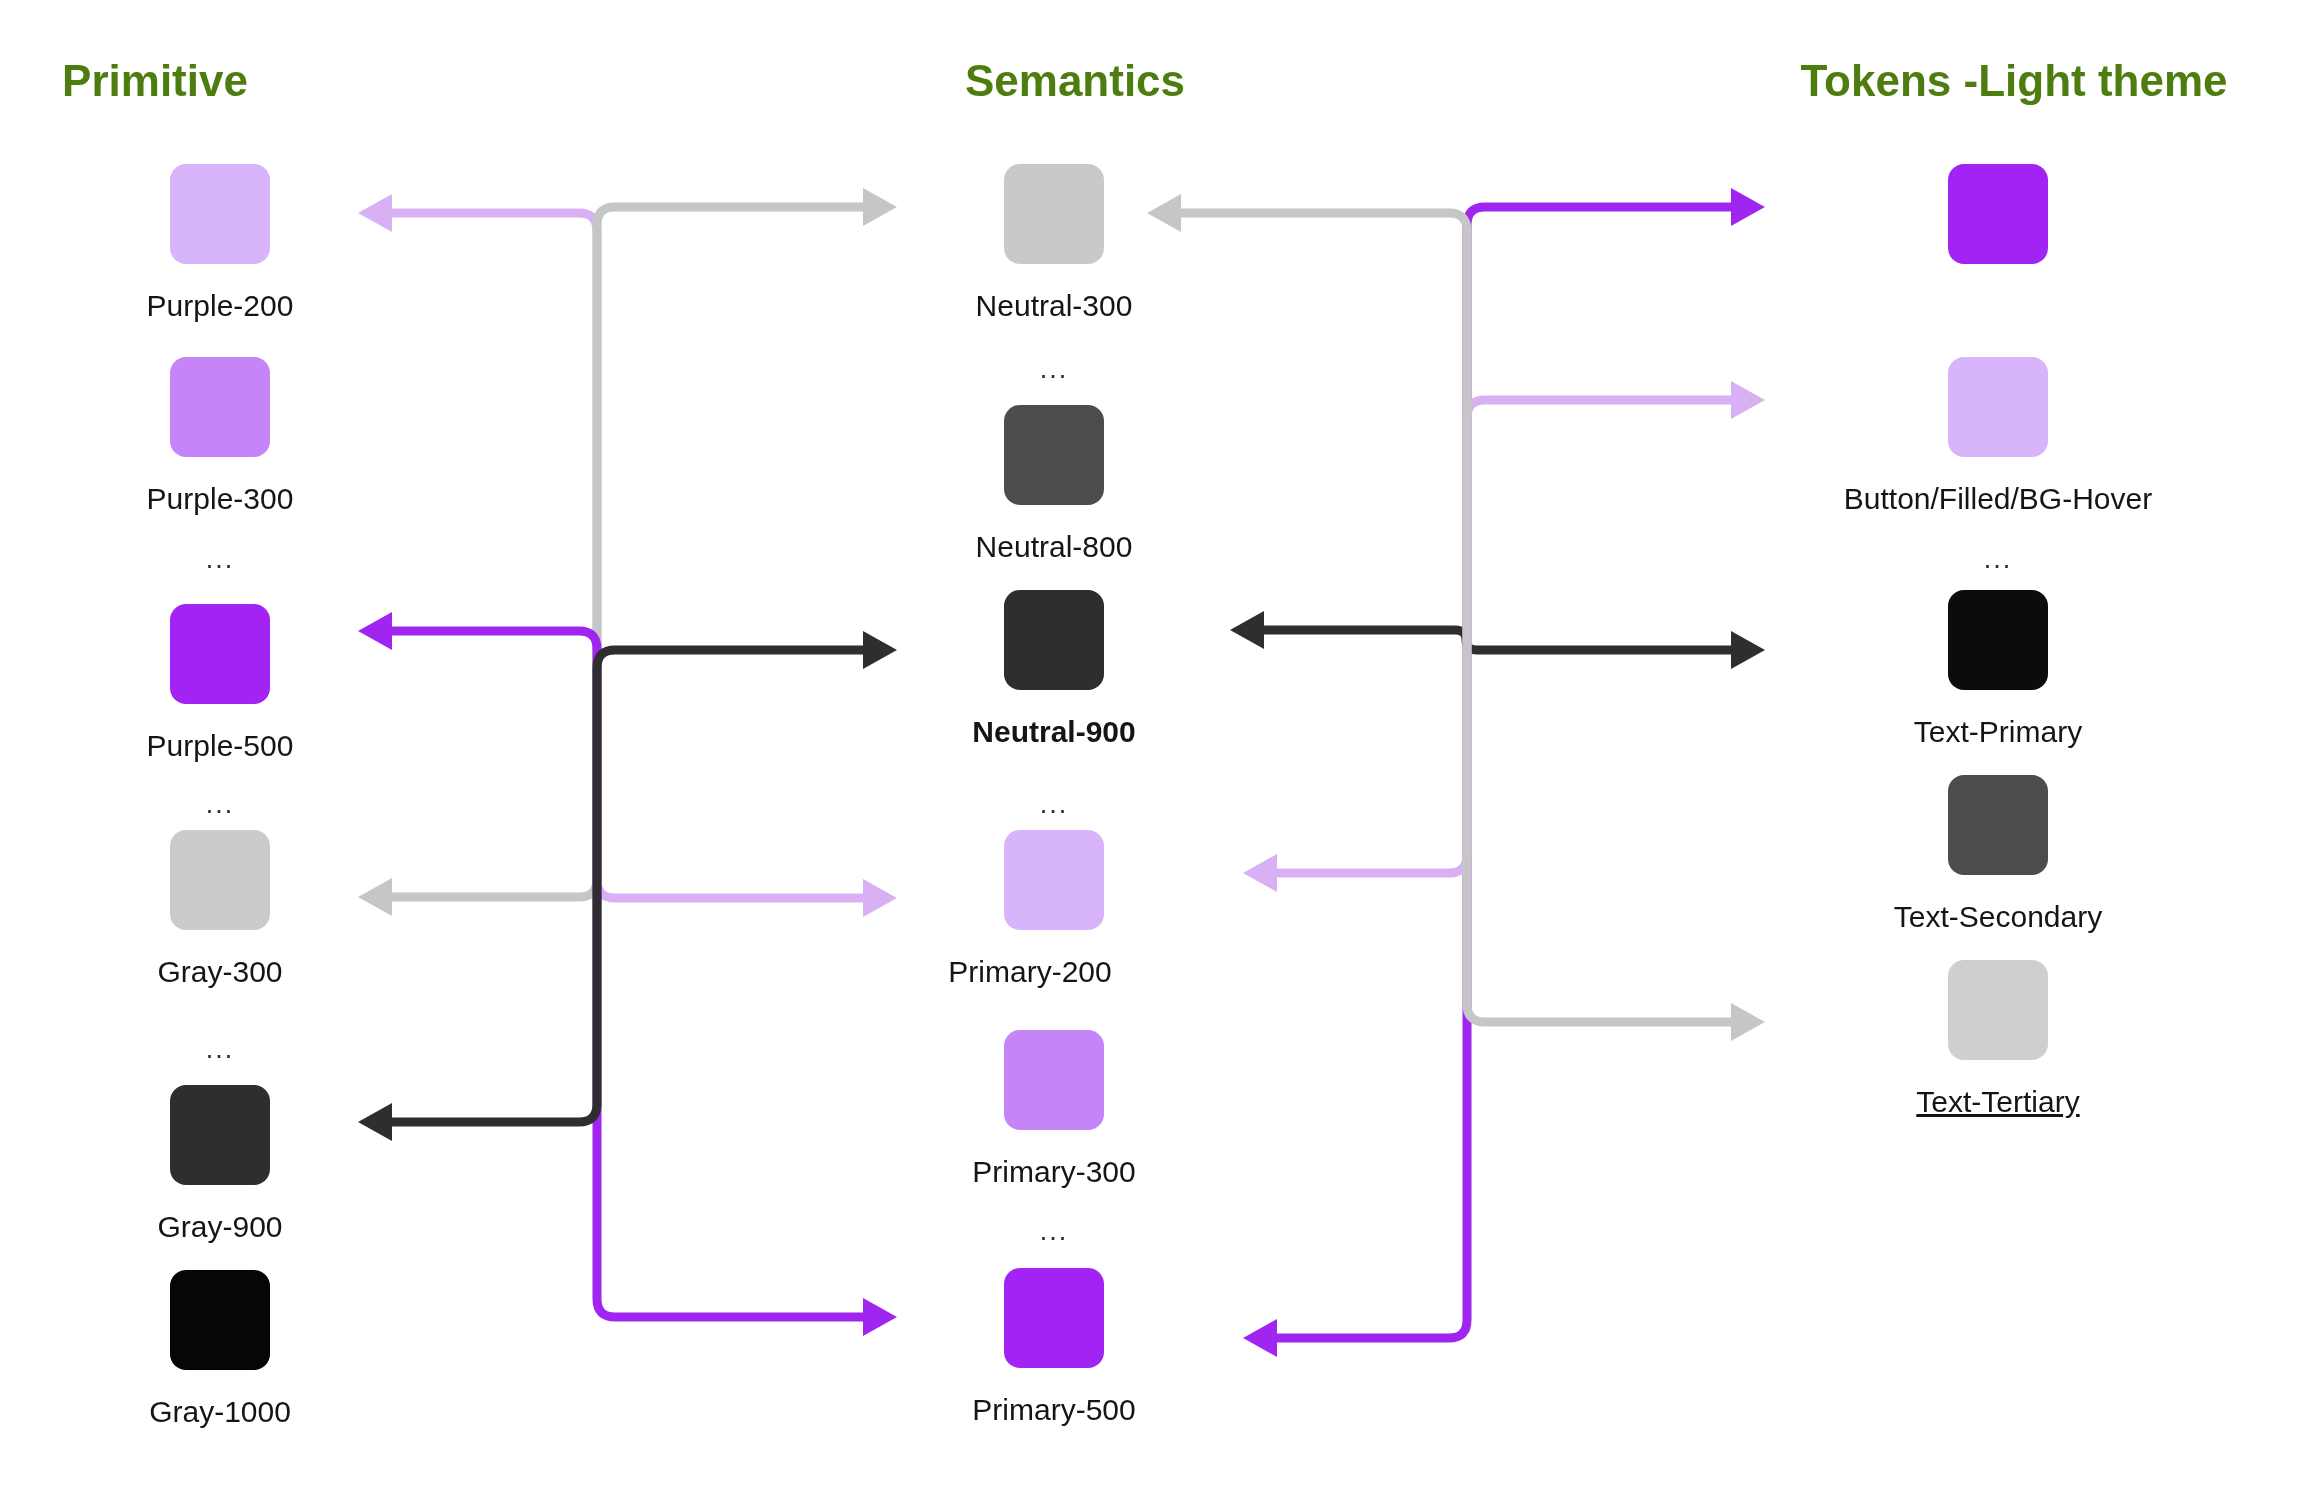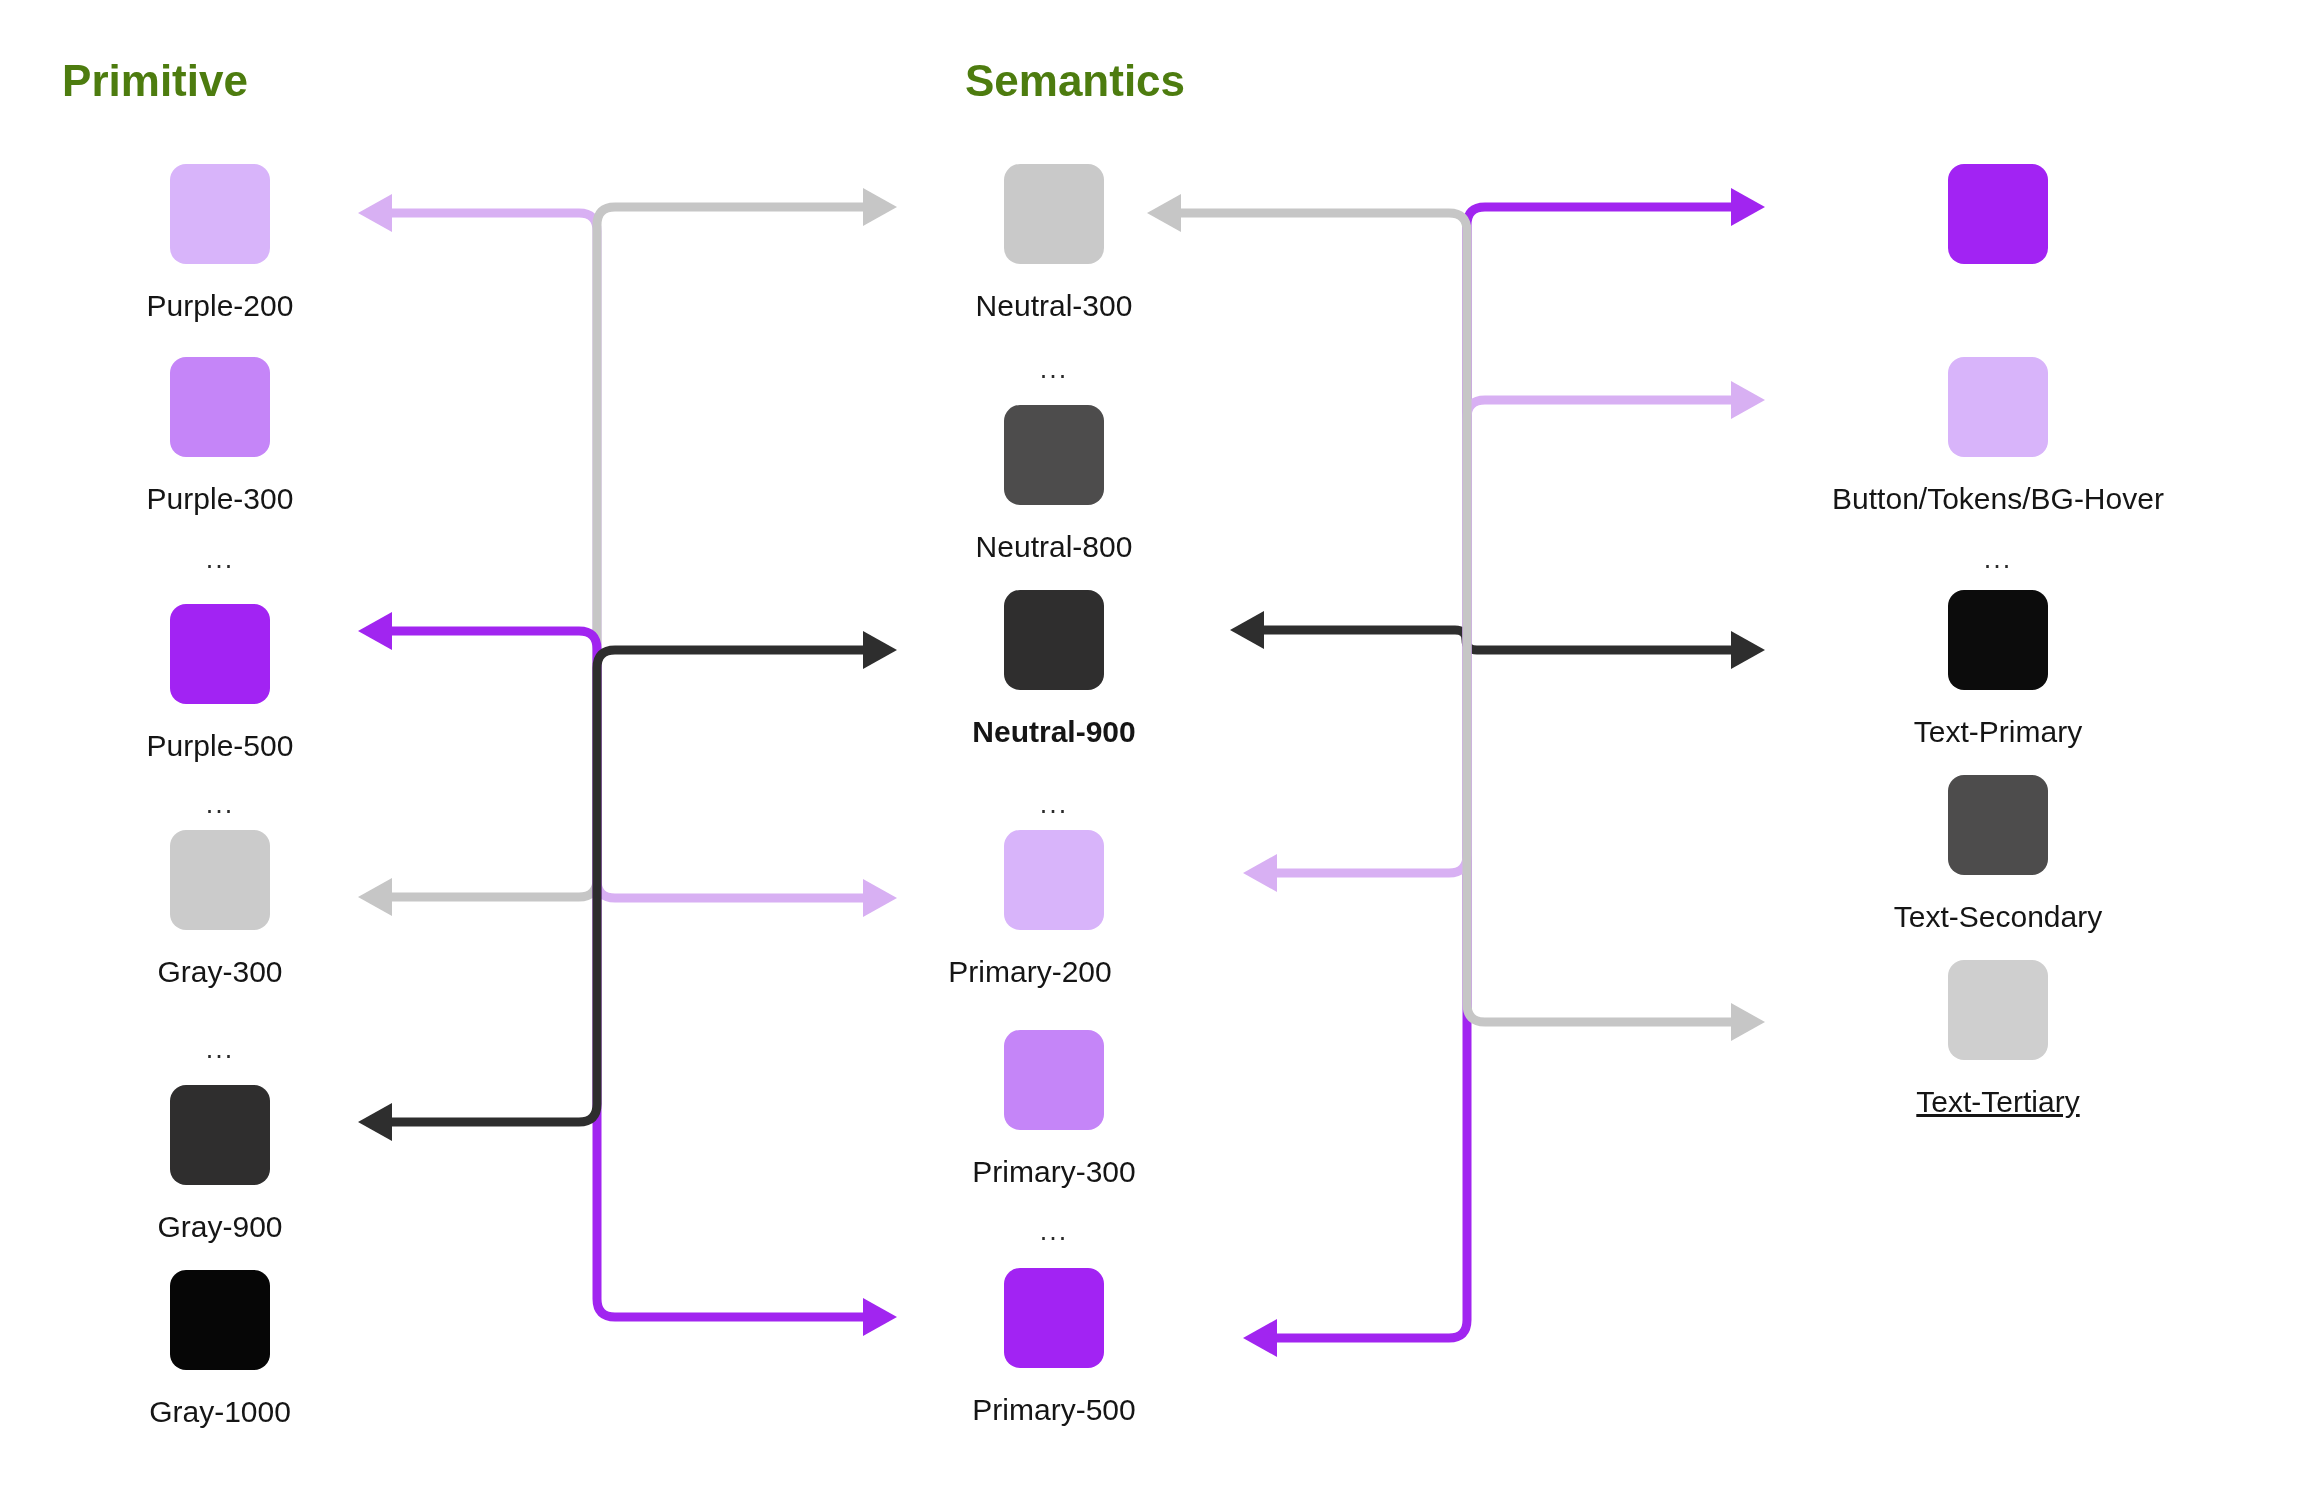--- a/index.html
+++ b/index.html
@@ -51,20 +51,21 @@
       <path d="M 1765 400 L 1731 381 L 1731 419 Z" fill="#d8b0f3"></path>
       <path d="M 1181 213 L 1449 213 Q 1467 213 1467 231 L 1467 1004 Q 1467 1022 1485 1022 L 1731 1022" fill="none" stroke="#c6c6c6" stroke-width="9"></path>
       <path d="M 1147 213 L 1181 194 L 1181 232 Z" fill="#c6c6c6"></path>
       <path d="M 1765 1022 L 1731 1003 L 1731 1041 Z" fill="#c6c6c6"></path>
     </svg>
 
   <div class="col-title" style="left: 155px;">Primitive</div>
 
   <div class="col-title" style="left: 1075px;">Semantics</div>
 
+  <div class="col-title" style="left: 2014px;">Tokens -Light theme</div>
 <div class="swatch" style="left: 170px; top: 164px; background: rgb(216, 180, 250);"></div>
     <div class="swatch-label" style="left: -10px; top: 288px;">Purple-200</div>
     <div class="swatch" style="left: 170px; top: 357px; background: rgb(197, 133, 248);"></div>
     <div class="swatch-label" style="left: -10px; top: 481px;">Purple-300</div>
     <div class="ellipsis" style="left: 160px; top: 542px;">...</div>
     <div class="swatch" style="left: 170px; top: 604px; background: rgb(162, 35, 243);"></div>
     <div class="swatch-label" style="left: -10px; top: 728px;">Purple-500</div>
     <div class="ellipsis" style="left: 160px; top: 787px;">...</div>
     <div class="swatch" style="left: 170px; top: 830px; background: rgb(203, 203, 203);"></div>
     <div class="swatch-label" style="left: -10px; top: 954px;">Gray-300</div>
@@ -83,21 +84,21 @@
     <div class="ellipsis" style="left: 994px; top: 787px;">...</div>
     <div class="swatch" style="left: 1004px; top: 830px; background: rgb(216, 180, 250);"></div>
     <div class="swatch-label" style="left: 800px; top: 954px;">Primary-200</div>
     <div class="swatch" style="left: 1004px; top: 1030px; background: rgb(197, 133, 248);"></div>
     <div class="swatch-label" style="left: 824px; top: 1154px;">Primary-300</div>
     <div class="ellipsis" style="left: 994px; top: 1214px;">...</div>
     <div class="swatch" style="left: 1004px; top: 1268px; background: rgb(162, 35, 243);"></div>
     <div class="swatch-label" style="left: 824px; top: 1392px;">Primary-500</div>
     <div class="swatch" style="left: 1948px; top: 164px; background: rgb(162, 35, 243);"></div>
     <div class="swatch" style="left: 1948px; top: 357px; background: rgb(216, 180, 250);"></div>
-    <div class="swatch-label" style="left: 1768px; top: 481px;">Button/Tokens/BG-Hover</div>
+    <div class="swatch-label" style="left: 1768px; top: 481px;">Button/Filled/BG-Hover</div>
     <div class="ellipsis" style="left: 1938px; top: 542px;">...</div>
     <div class="swatch" style="left: 1948px; top: 590px; background: rgb(12, 12, 12);"></div>
     <div class="swatch-label" style="left: 1768px; top: 714px;">Text-Primary</div>
     <div class="swatch" style="left: 1948px; top: 775px; background: rgb(77, 76, 76);"></div>
     <div class="swatch-label" style="left: 1768px; top: 899px;">Text-Secondary</div>
     <div class="swatch" style="left: 1948px; top: 960px; background: rgb(207, 207, 207);"></div>
     <div class="swatch-label" style="left: 1768px; top: 1084px; text-decoration: underline;">Text-Tertiary</div>
   </div>
 
 </body></html>

